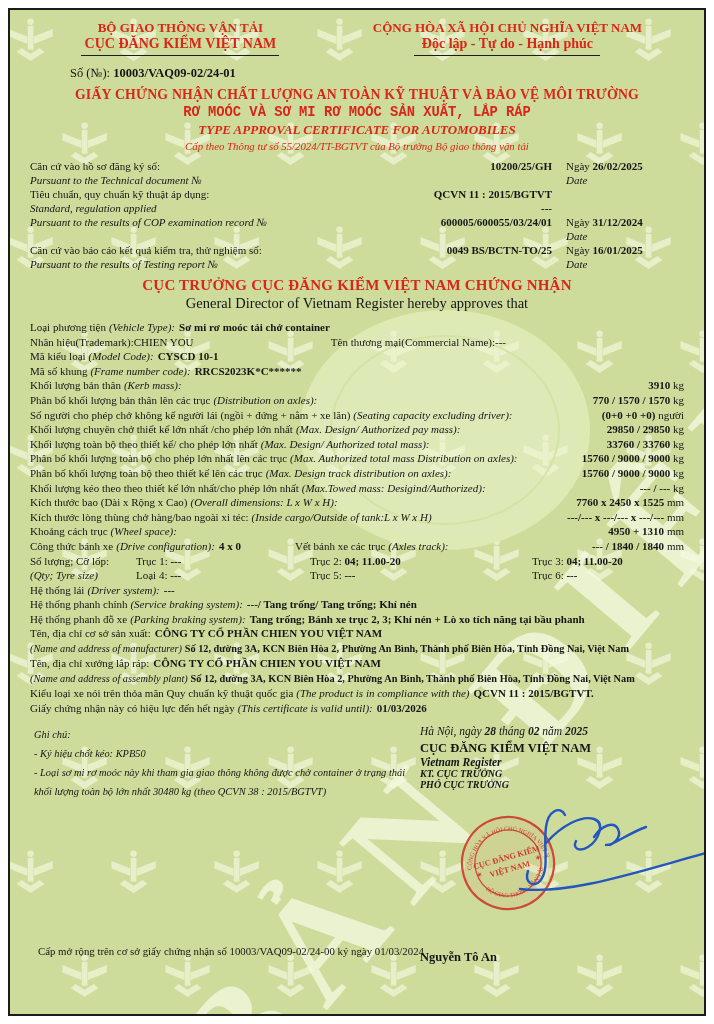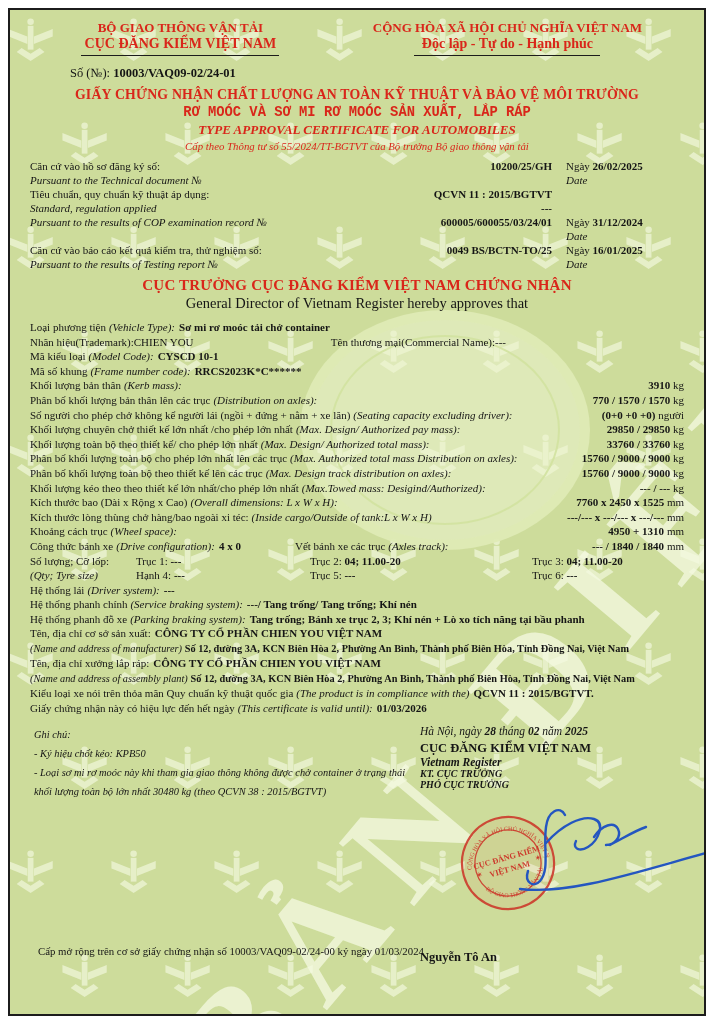--- a/index.html
+++ b/index.html
@@ -348,21 +348,21 @@
         </div>
 
         <div class="tyre-grid">
           <span>Số lượng; Cỡ lốp:</span>
           <span><span>Trục 1:</span> <span class="b">---</span></span>
           <span><span>Trục 2:</span> <span class="b">04; 11.00-20</span></span>
           <span><span>Trục 3:</span> <span class="b">04; 11.00-20</span></span>
         </div>
         <div class="tyre-grid">
           <span class="i">(Qty; Tyre size)</span>
-          <span><span>Hạnh 4:</span> <span class="b">---</span></span>
+          <span><span>Loại 4:</span> <span class="b">---</span></span>
           <span><span>Trục 5:</span> <span class="b">---</span></span>
           <span><span>Trục 6:</span> <span class="b">---</span></span>
         </div>
 
         <div class="srow">
           <span>Hệ thống lái</span>
           <span class="le">(Driver system):</span>
           <span class="vin">---</span>
         </div>
         <div class="srow">

